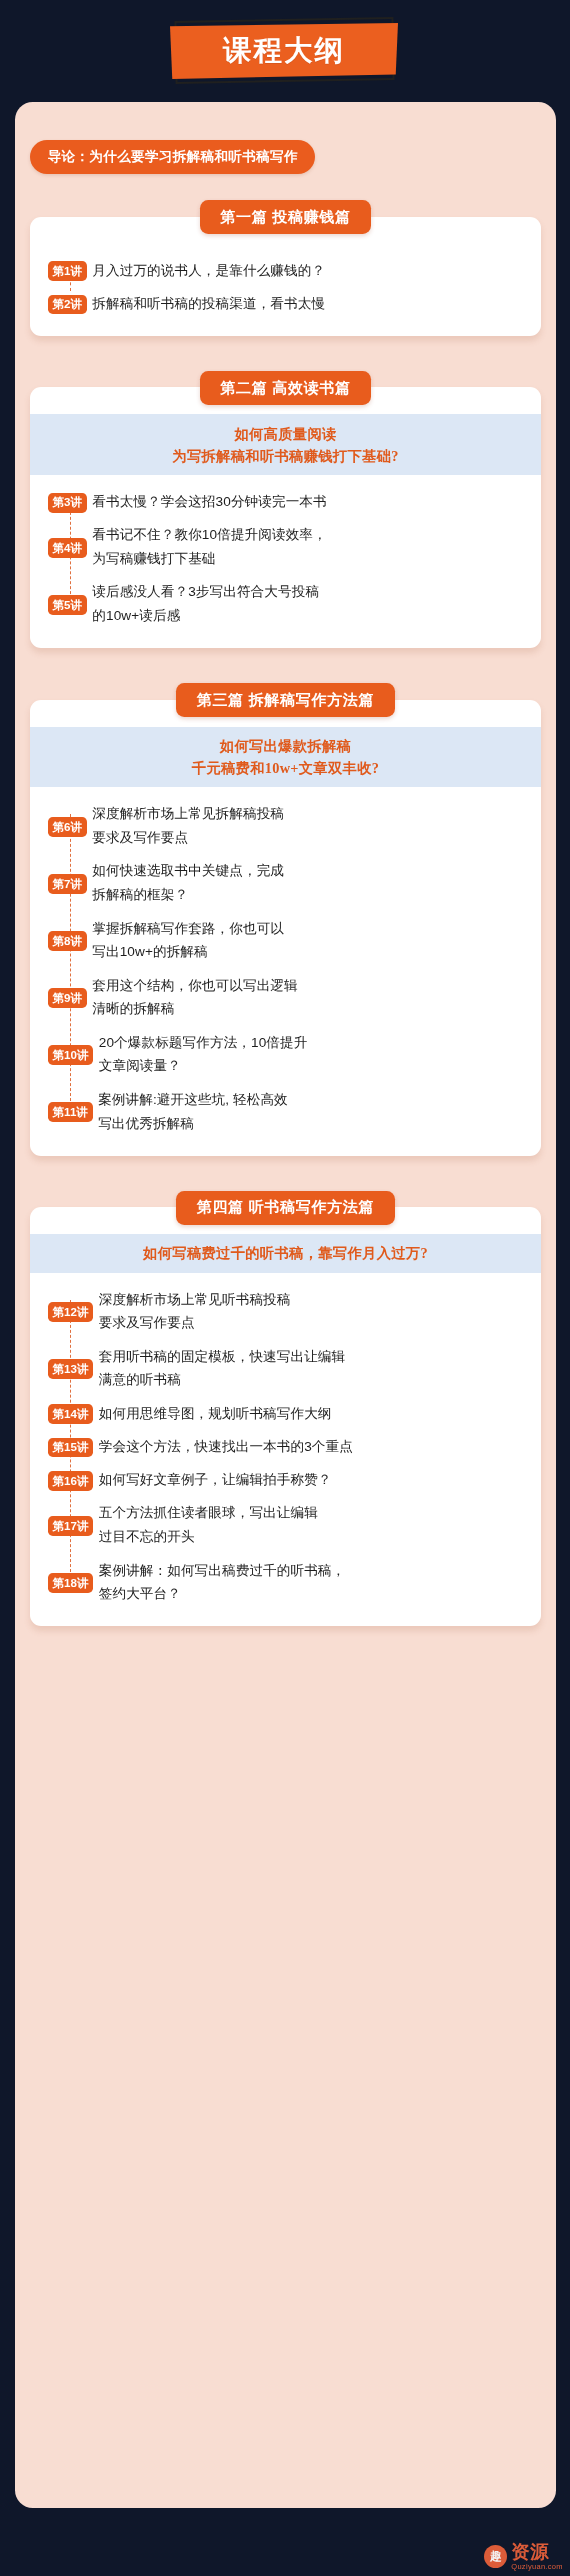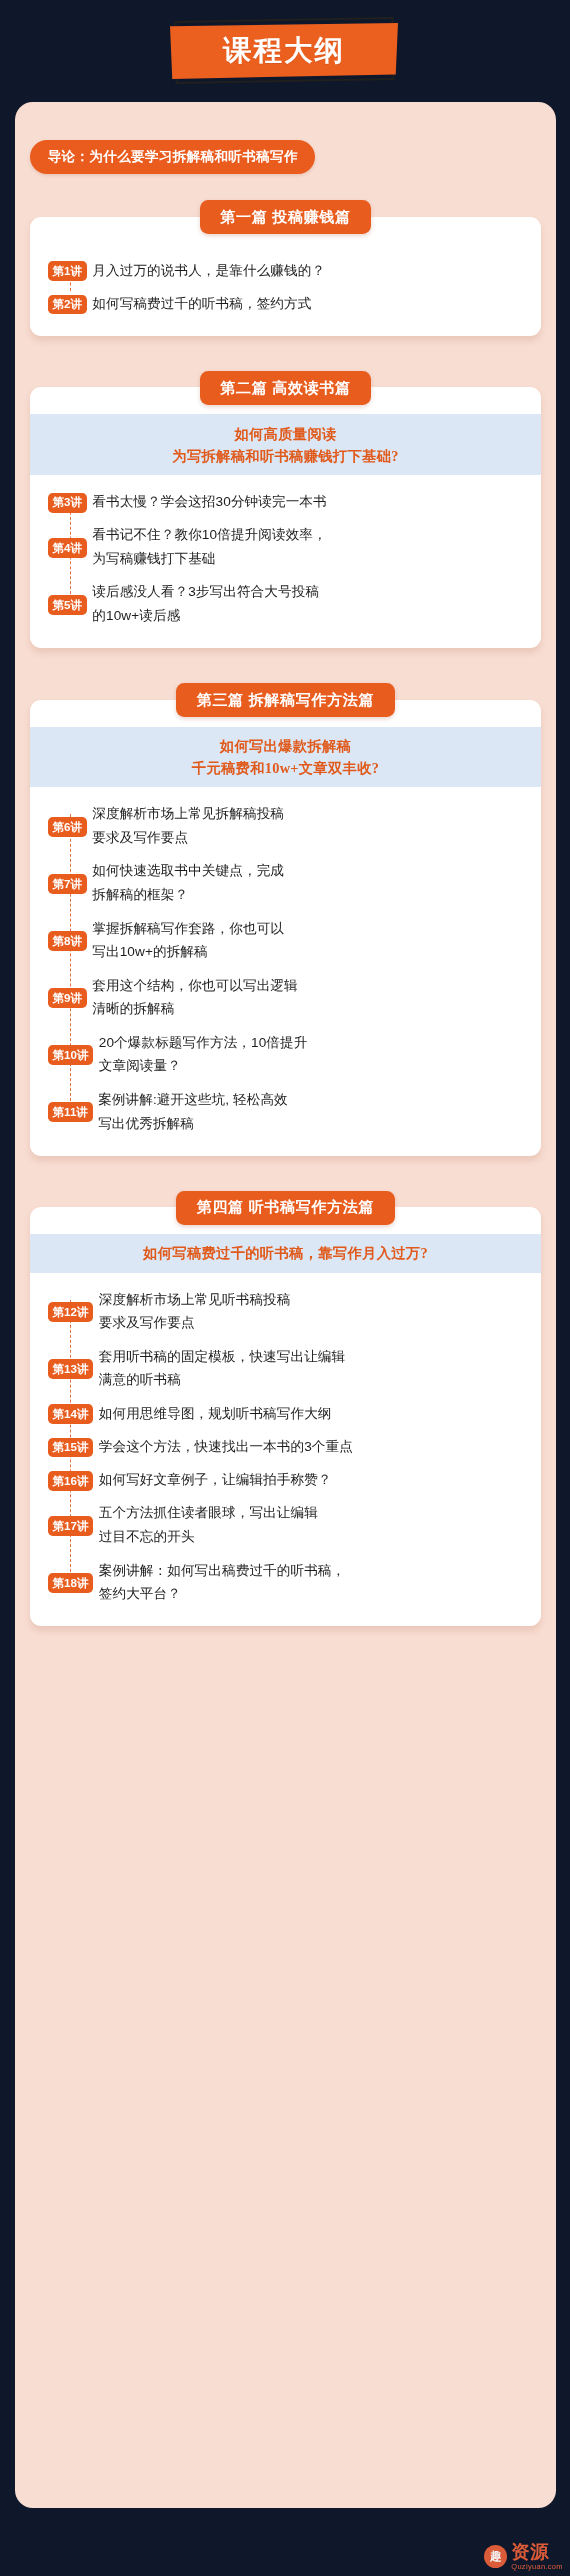--- a/index.html
+++ b/index.html
@@ -239,21 +239,21 @@
               <div class="dash-line"></div>
               <div class="lesson">
                 <span class="lesson-badge">第1讲</span>
                 <span class="lesson-text">
                   <span class="l">月入过万的说书人，是靠什么赚钱的？</span>
                 </span>
               </div>
               <div class="lesson">
                 <span class="lesson-badge">第2讲</span>
                 <span class="lesson-text">
-                  <span class="l">如何写稿费过千的听书稿，签约方式</span>
+                  <span class="l">拆解稿和听书稿的投稿渠道，看书太慢</span>
                 </span>
               </div>
             </div>
           </div>
         </div>
         <div class="section">
           <div class="section-head">
             <div class="section-head-pill">第二篇  高效读书篇</div>
           </div>
           <div class="section-card">

